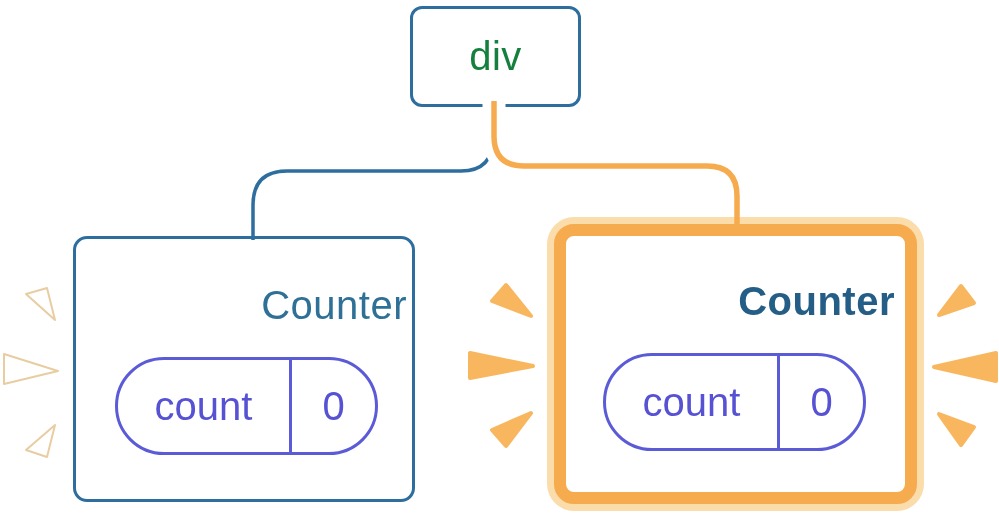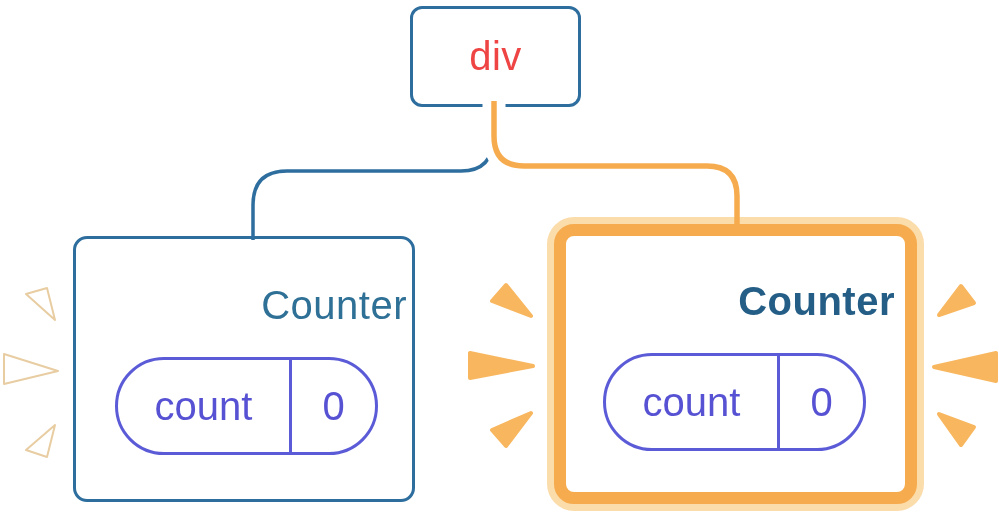--- a/index.html
+++ b/index.html
@@ -8,21 +8,21 @@
     font-family:"Liberation Sans", sans-serif; overflow:hidden;
   }
   .overlay { position:absolute; left:0; top:0; z-index:3; pointer-events:none; }
 
   
   .root-node {
     position:absolute; left:410px; top:6px; width:165px; height:95px;
     background:#ffffff; border:3px solid #2E6E9E; border-radius:12px;
     display:flex; align-items:center; justify-content:center; z-index:2;
   }
-  .root-node span { font-size:40px; font-weight:500; color:#ef4444; letter-spacing:0.5px; }
+  .root-node span { font-size:40px; font-weight:500; color:#15803d; letter-spacing:0.5px; }
 
   
   .card { position:absolute; background:#ffffff; z-index:2; box-sizing:border-box; }
   .card-left {
     left:73px; top:236px; width:342px; height:266px;
     border:3px solid #2E6E9E; border-radius:14px;
   }
   .card-right {
     left:554px; top:224px; width:363px; height:280px;
     border:12px solid #F6AC4E; border-radius:20px;

